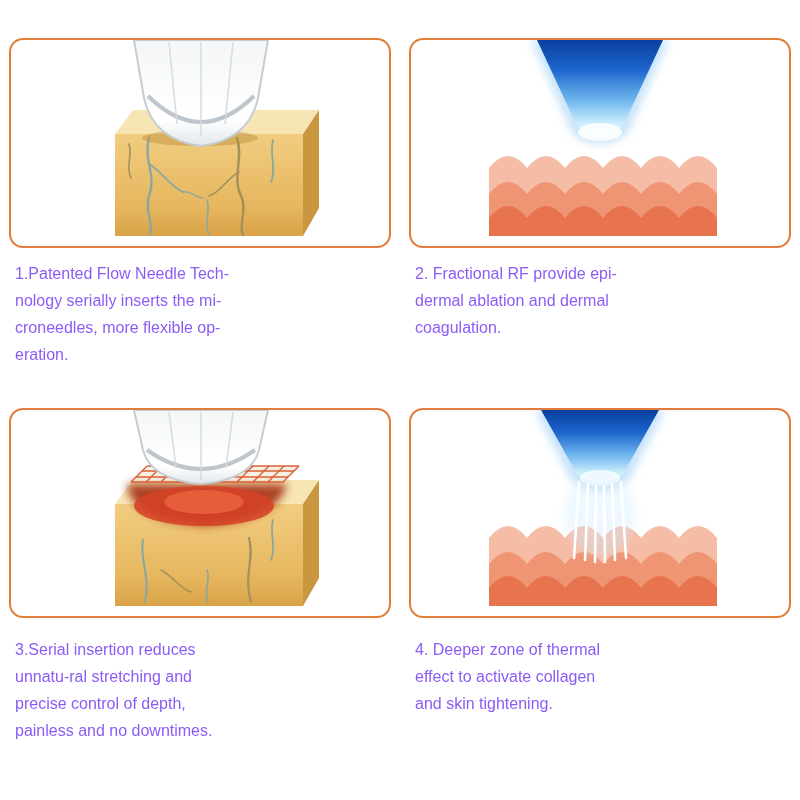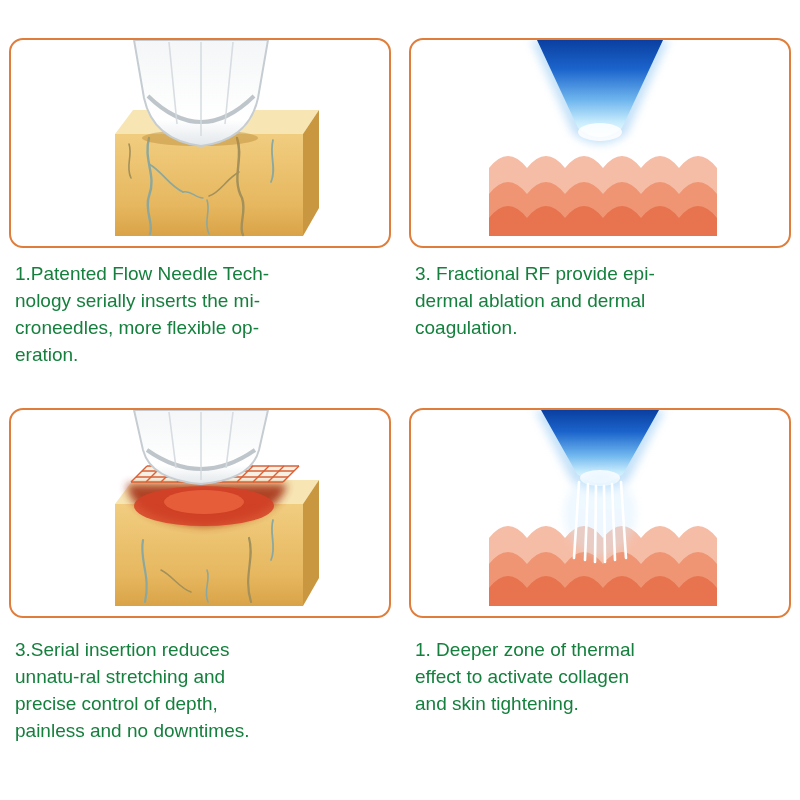--- a/index.html
+++ b/index.html
@@ -22,23 +22,23 @@
     width: 382px; height: 210px;
     border: 2px solid #e17d3b;
     border-radius: 14px;
     background: #ffffff;
     overflow: hidden;
     box-sizing: border-box;
   }
   .panel-box svg { width: 100%; height: 100%; display: block; }
   .caption {
     margin: 12px 0 0 6px;
-    font-size: 19px;
+    font-size: 16px;
     line-height: 27px;
-    color: #15803d;
+    color: #8b5cf6;
     white-space: pre-line;
   }
   .cell.r2 .caption { margin-top: 18px; }
 </style>
 </head>
 <body>
 
 <div class="grid">
 
   <section class="cell r1">
@@ -109,21 +109,21 @@
           <path d="M78,154 Q97,130 116,154 Q135,130 154,154 Q173,130 192,154 Q211,130 230,154 Q249,130 268,154 Q287,130 306,154 L306,196 L78,196 Z" fill="#ef9574"></path>
           <path d="M78,178 Q97,154 116,178 Q135,154 154,178 Q173,154 192,178 Q211,154 230,178 Q249,154 268,178 Q287,154 306,178 L306,196 L78,196 Z" fill="#e7744e"></path>
         </g>
         <g>
           <path d="M120,0 L258,0 L216,94 Q189,114 162,94 Z" fill="#8ec6f2" opacity="0.5" filter="url(#fB-blur)"></path>
           <path d="M126,0 L252,0 L211,88 Q189,106 167,88 Z" fill="url(#gB-cone)"></path>
           <ellipse cx="189" cy="92" rx="22" ry="9" fill="#ffffff" opacity="0.85"></ellipse>
         </g>
       </svg>
     </figure>
-    <p class="caption">3. Fractional RF provide epi-
+    <p class="caption">2. Fractional RF provide epi-
 dermal ablation and dermal
 coagulation.</p>
   </section>
 
   <section class="cell r2">
     <figure class="panel-box">
       <svg viewBox="0 0 378 206" role="img" aria-label="handpiece-needle-grid-heated-skin-illustration">
         <defs>
           <linearGradient id="gC-skin" x1="0" y1="0" x2="0" y2="1">
             <stop offset="0" stop-color="#f1cd80"></stop>
@@ -224,18 +224,18 @@
             <line x1="168" y1="72" x2="163" y2="148"></line>
             <line x1="177" y1="74" x2="174" y2="150"></line>
             <line x1="185" y1="76" x2="184" y2="152"></line>
             <line x1="193" y1="76" x2="194" y2="152"></line>
             <line x1="201" y1="74" x2="204" y2="150"></line>
             <line x1="210" y1="72" x2="215" y2="148"></line>
           </g>
         </g>
       </svg>
     </figure>
-    <p class="caption">1. Deeper zone of thermal
+    <p class="caption">4. Deeper zone of thermal
 effect to activate collagen
 and skin tightening.</p>
   </section>
 
 </div>
 
 </body></html>

